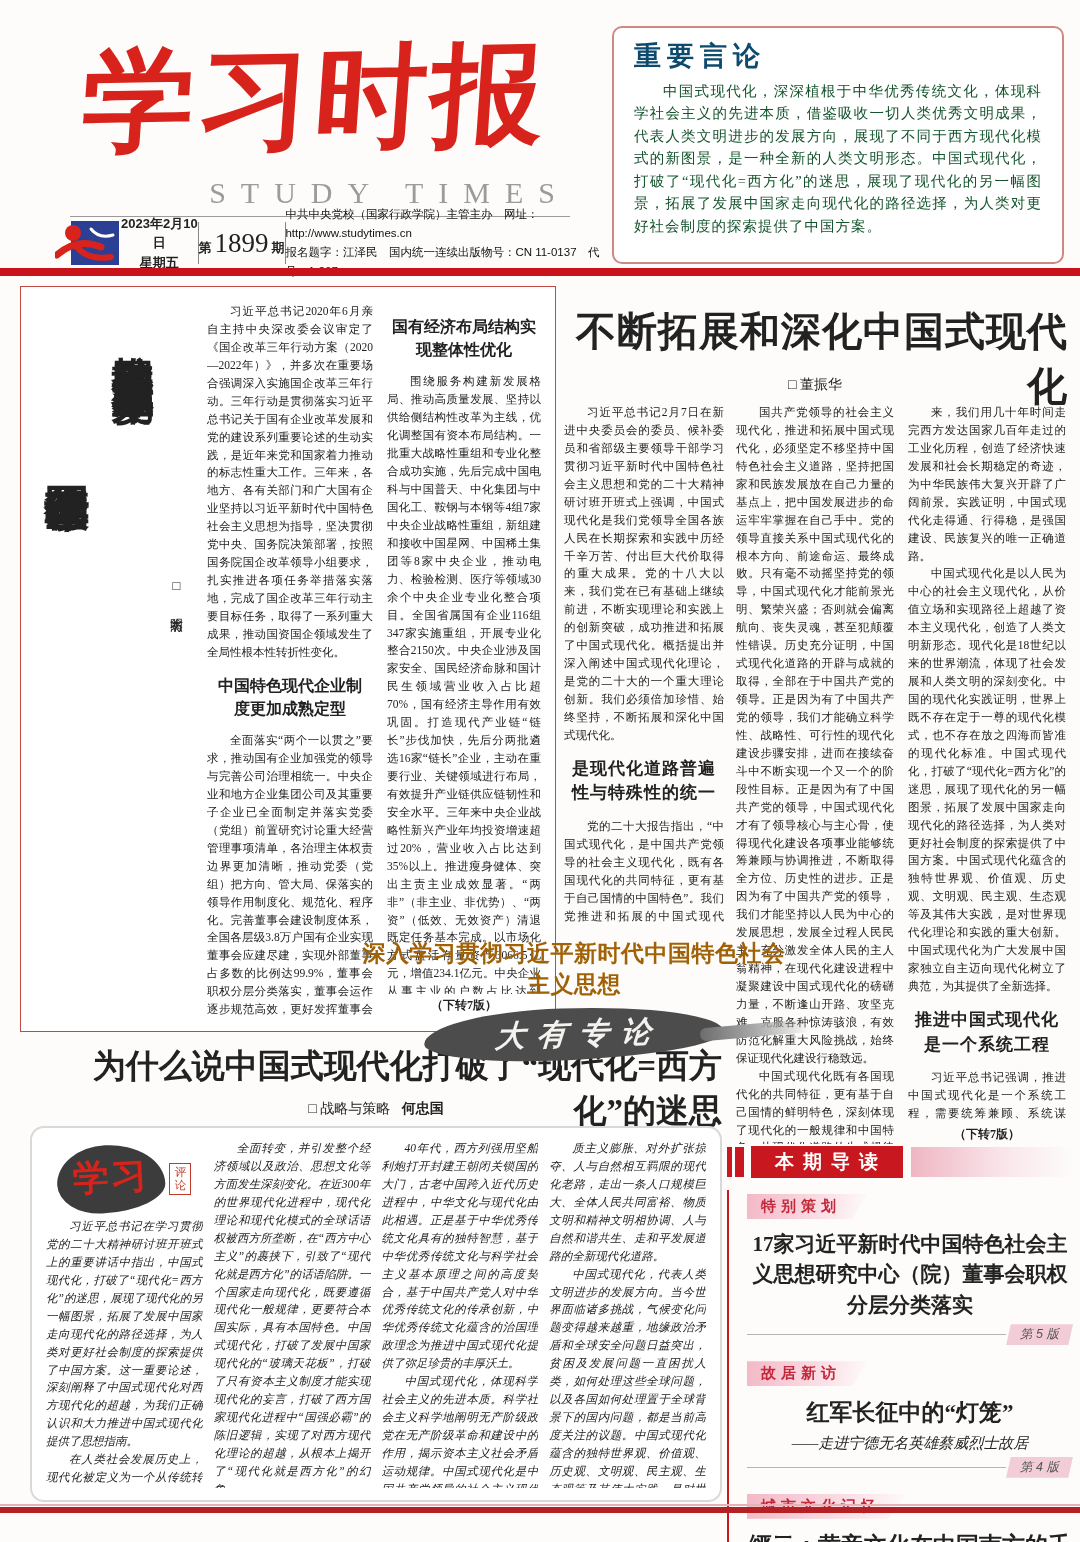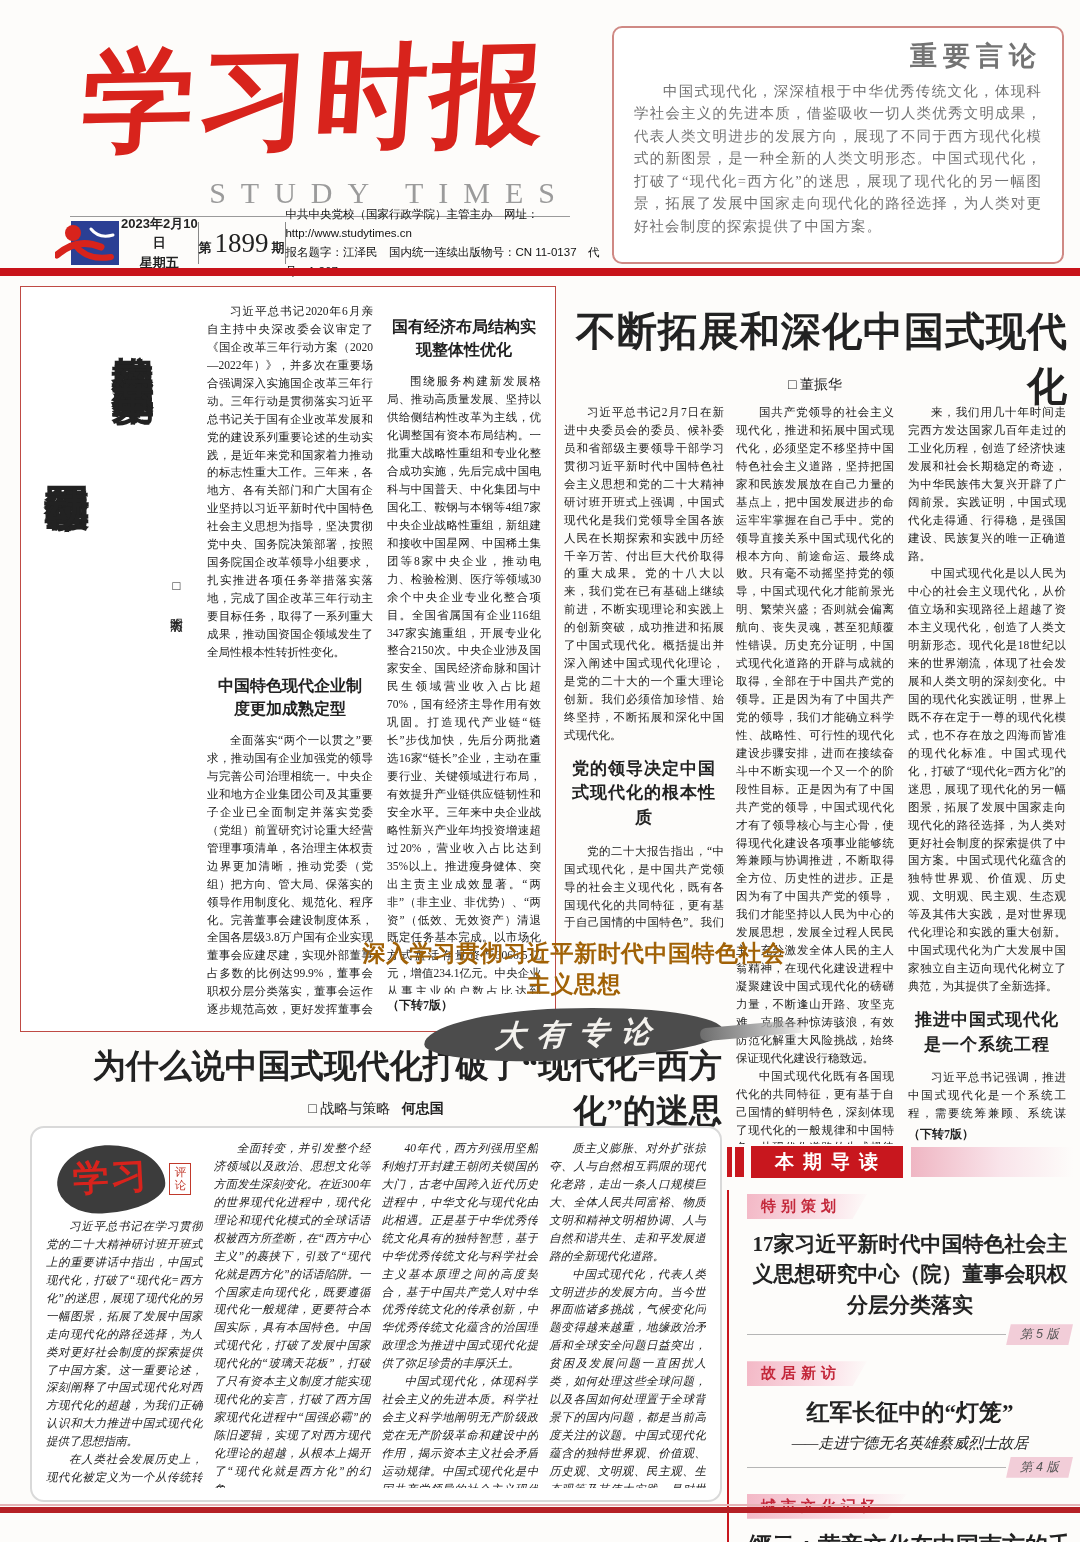--- a/index.html
+++ b/index.html
@@ -18,40 +18,40 @@
   .date-col{font-size:13px;font-weight:bold;text-align:center;line-height:1.5;font-family:"Liberation Sans",sans-serif;}
   .vsep{width:1px;height:42px;background:#888;}
   .issue{display:flex;align-items:baseline;gap:3px;font-family:"Liberation Sans",sans-serif;}
   .issue .small{font-size:13px;font-weight:bold;}
   .issue .big{font-size:27px;font-family:"Liberation Serif",serif;}
   .pubinfo{font-size:11.5px;line-height:1.65;font-family:"Liberation Sans",sans-serif;color:#111;}
 
   
   .quote-box{left:612px;top:26px;width:452px;height:238px;border:2px solid #cf8984;border-radius:10px;
     padding:8px 20px;box-sizing:border-box;background:#fff;}
-  .quote-title{text-align:right;font-size:27px;font-weight:900;color:#737373;letter-spacing:6px;
+  .quote-title{text-align:left;font-size:27px;font-weight:900;color:#0c4a6e;letter-spacing:6px;
     font-family:"Liberation Sans",sans-serif;margin:2px 0 6px;}
-  .quote-body{font-size:14.5px;line-height:1.55;text-align:justify;text-indent:2em;color:#737373;letter-spacing:1px;}
+  .quote-body{font-size:14.5px;line-height:1.55;text-align:justify;text-indent:2em;color:#14532d;letter-spacing:1px;}
 
   .red-rule-top{left:0;top:268px;width:1080px;height:8px;background:#c8131a;}
 
   
   .left-box{left:20px;top:286px;width:534px;height:744px;border:1px solid #bf4a44;background:#fff;}
   .vhead{position:absolute;left:10px;top:36px;height:690px;writing-mode:vertical-rl;text-orientation:upright;}
   .vhead .h1l{font-size:42px;font-weight:900;font-family:"Liberation Sans",sans-serif;letter-spacing:2px;margin:0 6px;}
   .vhead .h2l{font-size:45px;font-weight:900;font-family:"Liberation Sans",sans-serif;margin:128px 8px 0 6px;}
   .vhead .vby{font-size:13px;margin:255px 2px 0 6px;color:#222;}
   .news-col{position:absolute;top:16px;font-size:11.5px;line-height:1.56;text-align:justify;overflow:hidden;}
   .news-col p{margin:0;text-indent:2em;}
   .subhead{font-family:"Liberation Sans",sans-serif;font-weight:900;font-size:16px;line-height:1.45;
     text-align:center;margin:12px 4px;text-indent:0 !important;}
   .lcol1{left:186px;width:166px;height:712px;}
   .lcol2{left:366px;width:154px;height:712px;display:flex;flex-direction:column;}
   .lcol2 .paras{flex:1;overflow:hidden;}
-  .cont-mark{text-align:left;font-weight:bold;font-size:12px;margin-top:2px;flex:0 0 auto;}
+  .cont-mark{text-align:center;font-weight:bold;font-size:12px;margin-top:2px;flex:0 0 auto;}
 
   
   .main-art{left:562px;top:296px;width:506px;height:850px;}
   .main-headline{position:absolute;left:0;top:8px;width:506px;text-align:right;font-size:40px;font-weight:900;
     letter-spacing:1px;font-family:"Liberation Serif",serif;}
   .main-byline{position:absolute;left:0;top:80px;width:506px;text-align:center;font-size:14px;}
   .mcol{position:absolute;top:108px;font-size:11.5px;line-height:1.56;text-align:justify;overflow:hidden;}
   .mcol p{margin:0;text-indent:2em;}
   .mcol .subhead{font-size:17px;letter-spacing:1px;}
   .mcol1{left:2px;width:160px;height:524px;}
@@ -171,21 +171,21 @@
       </div>
       <div class="cont-mark">（下转7版）</div>
     </div>
   </div>
 
   <div class="abs main-art">
     <div class="main-headline">不断拓展和深化中国式现代化</div>
     <div class="main-byline">□ 董振华</div>
     <div class="mcol mcol1">
       <p>习近平总书记2月7日在新进中央委员会的委员、候补委员和省部级主要领导干部学习贯彻习近平新时代中国特色社会主义思想和党的二十大精神研讨班开班式上强调，中国式现代化是我们党领导全国各族人民在长期探索和实践中历经千辛万苦、付出巨大代价取得的重大成果。党的十八大以来，我们党在已有基础上继续前进，不断实现理论和实践上的创新突破，成功推进和拓展了中国式现代化。概括提出并深入阐述中国式现代化理论，是党的二十大的一个重大理论创新。我们必须倍加珍惜、始终坚持，不断拓展和深化中国式现代化。</p>
-      <div class="subhead">党的领导决定中国式现代化的根本性质</div>
+      <div class="subhead">是现代化道路普遍性与特殊性的统一</div>
       <p>党的二十大报告指出，“中国式现代化，是中国共产党领导的社会主义现代化，既有各国现代化的共同特征，更有基于自己国情的中国特色”。我们党推进和拓展的中国式现代化，是现代化道路普遍性与特殊性的统一，既遵循人类社会发展的普遍规律，又与我国具体实际相结合；既不照抄照搬已有教条，又在实践中活学活用真理。深刻理解中国式现代化的科学内涵和本质，对于我们在当前和今后推动全面建设社会主义现代化国家的历史进程，发扬历史主动精神，以中国式现代化全面推进中华民族伟大复兴，具有十分重大的政治意义和历史意义。</p>
 
     </div>
     <div class="mcol mcol2">
       <p>国共产党领导的社会主义现代化，推进和拓展中国式现代化，必须坚定不移坚持中国特色社会主义道路，坚持把国家和民族发展放在自己力量的基点上，把中国发展进步的命运牢牢掌握在自己手中。党的领导直接关系中国式现代化的根本方向、前途命运、最终成败。只有毫不动摇坚持党的领导，中国式现代化才能前景光明、繁荣兴盛；否则就会偏离航向、丧失灵魂，甚至犯颠覆性错误。历史充分证明，中国式现代化道路的开辟与成就的取得，全部在于中国共产党的领导。正是因为有了中国共产党的领导，我们才能确立科学性、战略性、可行性的现代化建设步骤安排，进而在接续奋斗中不断实现一个又一个的阶段性目标。正是因为有了中国共产党的领导，中国式现代化才有了领导核心与主心骨，使得现代化建设各项事业能够统筹兼顾与协调推进，不断取得全方位、历史性的进步。正是因为有了中国共产党的领导，我们才能坚持以人民为中心的发展思想，发展全过程人民民主，充分激发全体人民的主人翁精神，在现代化建设进程中凝聚建设中国式现代化的磅礴力量，不断逢山开路、攻坚克难，克服各种惊涛骇浪，有效防范化解重大风险挑战，始终保证现代化建设行稳致远。</p>
       <p>中国式现代化既有各国现代化的共同特征，更有基于自己国情的鲜明特色，深刻体现了现代化的一般规律和中国特色。从现代化道路的生成规律来看，虽然不同的民族和国家在探索现代化的征程中存在着共性的一面，但由于各个民族和国家存在着诸多差异，从而在道路选择上也必定存在诸多差异。正如习近平总书记所指出的，“世界上没有放之四海而皆准的具体发展模式，也没有一成不变的发展道路。历史条件的多样性，决定了各国选择发展道路的多样性。”党的二十大报告明确概括了中国式现代化的中国特色，是人口规模巨大的现代化，是全体人民共同富裕的现代化，是物质文明和精神文明相协调的现代化，是人与自然和谐共生的现代化，是走和平发展道路的现代化。这五个方面的中国特色，是与中国国情和共生条件相适应的中国特色，也是走不同于西方现代化道路这么一个中国特色的必由之路。新中国成立特别是改革开放以来，</p>
     </div>
     <div class="mcol mcol3">
       <div class="paras">
         <p>来，我们用几十年时间走完西方发达国家几百年走过的工业化历程，创造了经济快速发展和社会长期稳定的奇迹，为中华民族伟大复兴开辟了广阔前景。实践证明，中国式现代化走得通、行得稳，是强国建设、民族复兴的唯一正确道路。</p>

